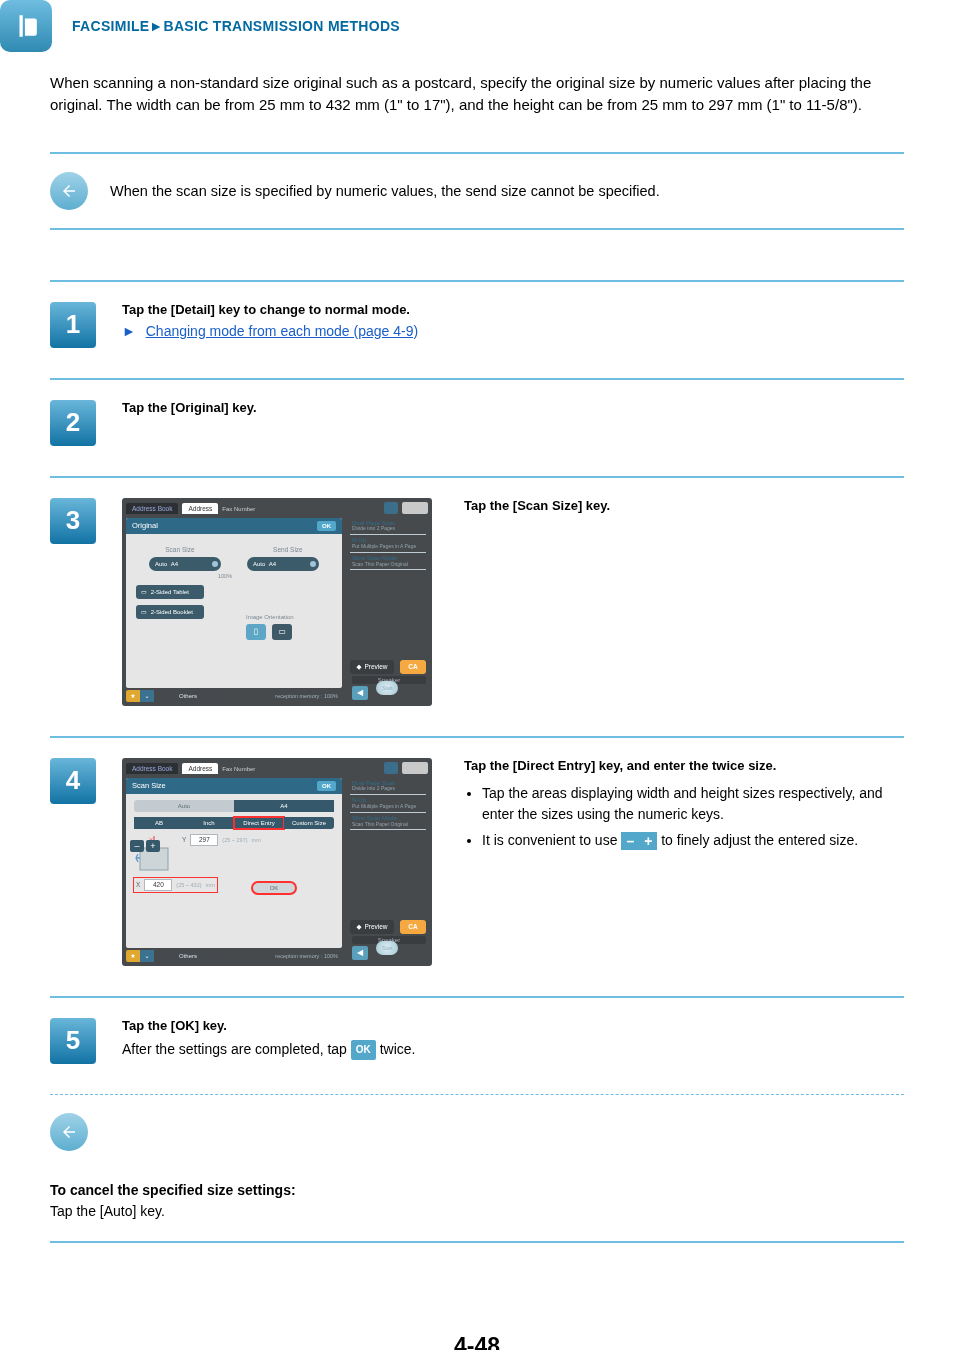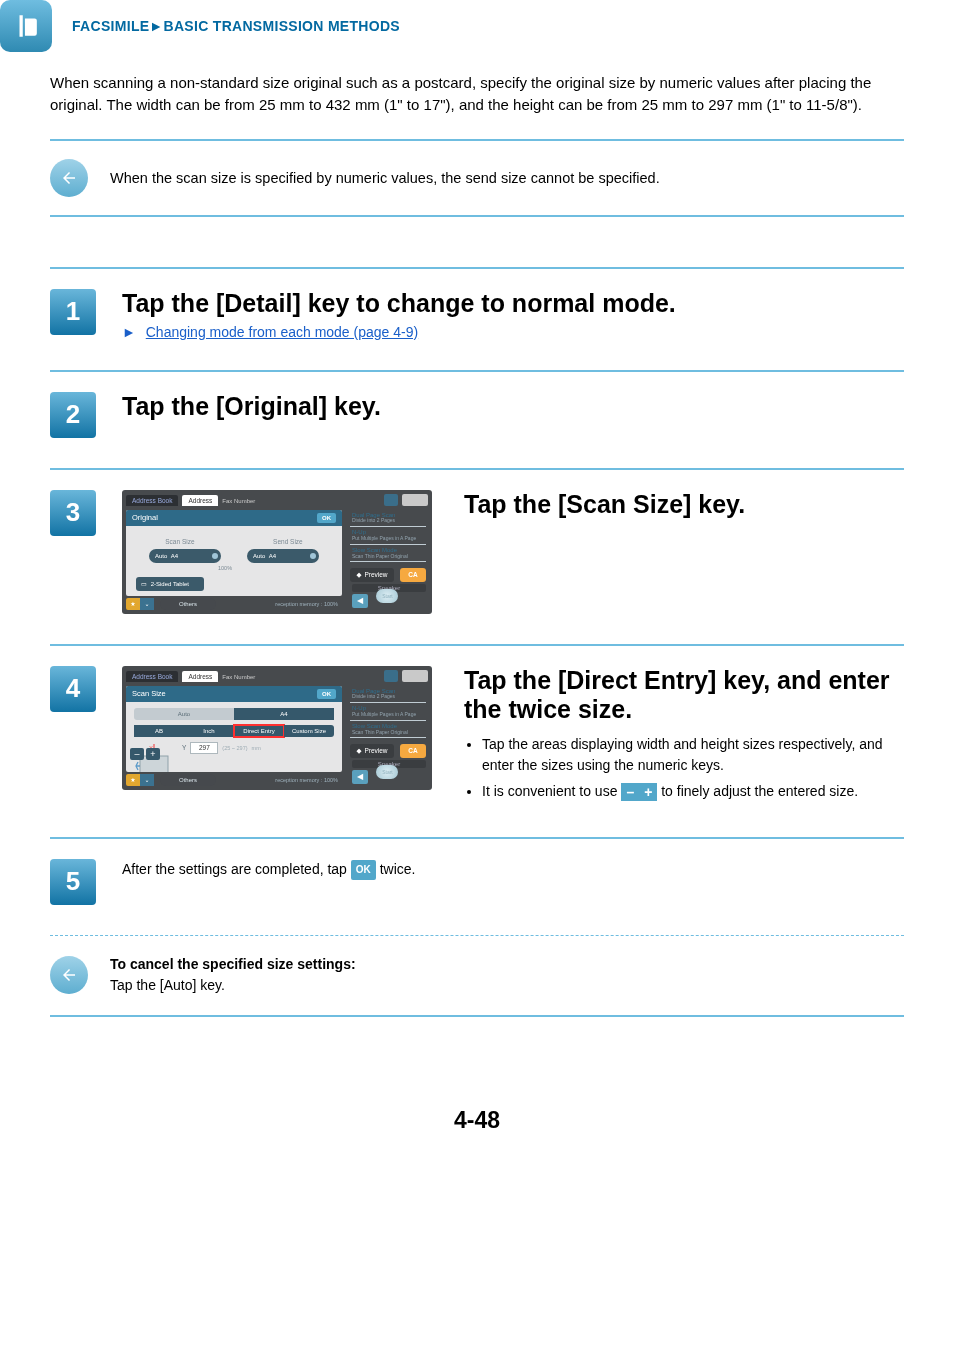--- a/index.html
+++ b/index.html
@@ -37,21 +37,21 @@
   .page-title {
     font-size: 34px;
     font-weight: bold;
     margin: 30px 0 14px 0;
     letter-spacing: 0.3px;
     line-height: 1.15;
   }
   .intro {
     font-size: 15px;
     line-height: 1.45;
-    margin-bottom: 23px;
+    margin-bottom: 36px;
   }
   
   .note-block {
     border-top: 2px solid #6fbde0;
     border-bottom: 2px solid #6fbde0;
     padding: 18px 0;
     display: flex;
     align-items: center;
     gap: 22px;
     margin-bottom: 50px;
@@ -79,41 +79,41 @@
     font-size: 26px;
     font-weight: bold;
     display: flex;
     align-items: center;
     justify-content: center;
     border-radius: 4px;
     flex-shrink: 0;
   }
   .step-body { flex: 1; }
   .step-head {
-    font-size: 25px;
+    font-size: 13px;
     font-weight: bold;
     margin-bottom: 6px;
   }
   .link-line {
     font-size: 14px;
     color: #333;
   }
   .link-line a {
     color: #1a5fc9;
     text-decoration: underline;
   }
   .arrow { color: #1a5fc9; font-weight: bold; margin-right: 6px; }
   .step-cols {
     display: flex;
     gap: 32px;
     align-items: flex-start;
   }
   .screenshot {
     width: 310px;
-    height: 124px;
+    height: 208px;
     flex-shrink: 0;
     background: #474a4d;
     border-radius: 3px;
     position: relative;
     overflow: hidden;
   }
   .step-right { flex: 1; }
   .bullets {
     margin-top: 10px;
     font-size: 14px;
@@ -147,22 +147,23 @@
   .sub-note {
     font-size: 14px;
     line-height: 1.55;
   }
   .dashed-sep {
     border-top: 1px dashed #6fbde0;
     margin: 18px 0;
   }
   .cancel-block {
     display: flex;
-    align-items: center;
-    gap: 22px;
+    align-items: flex-start;
+    gap: 29px;
+    flex-direction: column;
   }
   .cancel-text { font-size: 14px; line-height: 1.55; }
   .cancel-text .bold { font-weight: bold; }
   .bottom-rule { border-top: 2px solid #6fbde0; margin-top: 18px; }
   .page-number {
     text-align: center;
     font-size: 23px;
     font-weight: bold;
     margin-top: 90px;
     padding-bottom: 40px;
@@ -561,20 +562,21 @@
           to finely adjust the entered size.
         </li>
       </ul>
     </div>
   </div>
 </div>
 
 <div class="step" style="padding-bottom:12px;">
   <div class="step-num">5</div>
   <div class="step-body">
+    <div class="step-head">Tap the [OK] key.</div>
     <div class="sub-note">
       <span>After the settings are completed, tap </span>
       <span class="inline-ok">OK</span>
       <span> twice.</span>
     </div>
   </div>
 </div>
 
 <div class="dashed-sep"></div>
 

